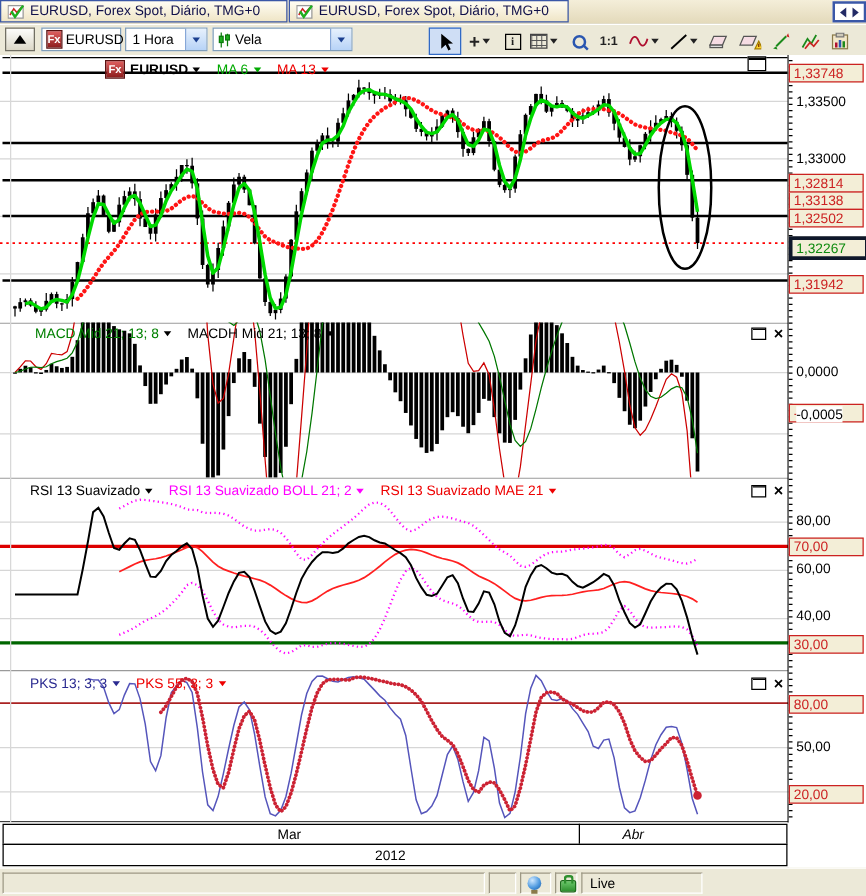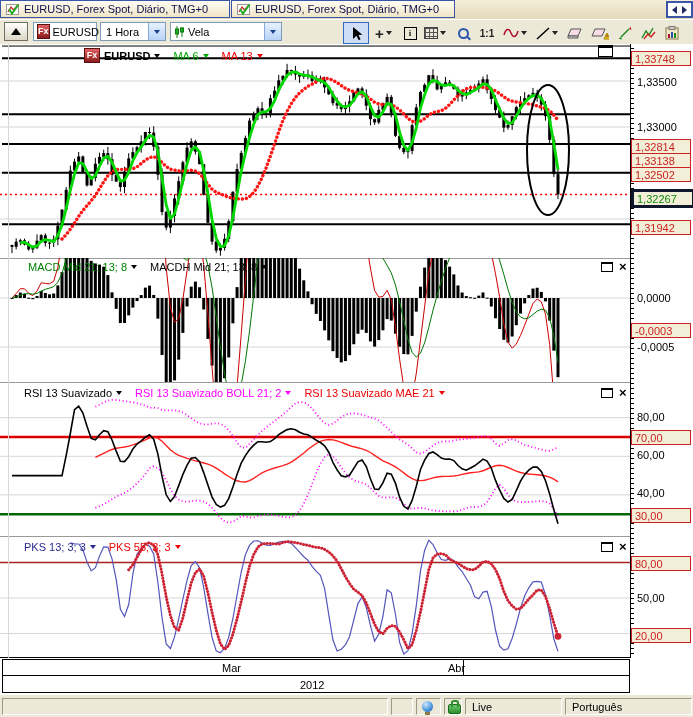--- a/index.html
+++ b/index.html
@@ -821,50 +821,47 @@
         <div class="plabel red" style="top: 7px;">1,33748</div>
         <div class="plabel plain" style="top: 31px;">1,33500</div>
         <div class="plabel red" style="top: 63px; margin-top: 46px;">1,33138</div>
         <div class="plabel plain" style="top: 76px;">1,33000</div>
         <div class="plabel red" style="top: 95px;">1,32814</div>
         <div class="plabel red" style="top: 123px;">1,32502</div>
         <div class="plabel green" style="top: 145px;">1,32267</div>
         <div class="plabel red" style="top: 176px;">1,31942</div>
         <div class="plabel plain" style="top: 247px;">0,0000</div>
         <div class="plabel red" style="top: 279px;">-0,0003</div>
-        <div class="plabel plain" style="top: 296px; text-align: right;">-0,0005</div>
+        <div class="plabel plain" style="top: 281px; text-align: right;">-0,0005</div>
         <div class="plabel plain" style="top: 366px;">80,00</div>
         <div class="plabel red" style="top: 386px;">70,00</div>
         <div class="plabel plain" style="top: 404px;">60,00</div>
         <div class="plabel plain" style="top: 442px;">40,00</div>
         <div class="plabel red" style="top: 464px;">30,00</div>
         <div class="plabel red" style="top: 512px;">80,00</div>
         <div class="plabel plain" style="top: 547px;">50,00</div>
         <div class="plabel red" style="top: 584px;">20,00</div>
       </div>
 
     <div class="taxis">
       <div class="trow" style="top:1px;height:17px;"></div>
       <div class="tcelldiv" style="left:463px;top:1px;height:17px;"></div>
       <div class="tlabel" style="left:222px;top:4px;">Mar</div>
-      <div class="tlabel" style="left:448px;top:4px;">Abr</div>
+      <div class="tlabel" style="left:498px;top:4px;font-style:italic;">Abr</div>
       <div class="trow" style="top:17px;height:18px;"></div>
       <div class="tlabel" style="left:300px;top:21px;">2012</div>
     </div>
   </div>
 
   <div class="statusbar">
     <div class="spanel" style="left:2px;width:386px;"></div>
     <div class="spanel" style="left:391px;width:22px;"></div>
     <div class="spanel" style="left:416px;width:25px;padding-left:5px;">
         <span class="globe"></span>
       </div>
     <div class="spanel" style="left:444px;width:18px;padding-left:3px;">
         <span class="lock"></span>
       </div>
     <div class="spanel" style="left:465px;width:97px;">
         <span>Live</span>
       </div>
-    <div class="spanel" style="left:565px;width:127px;">
-        <span>Português</span>
-      </div>
   </div>
 </div>
 
 </body></html>

